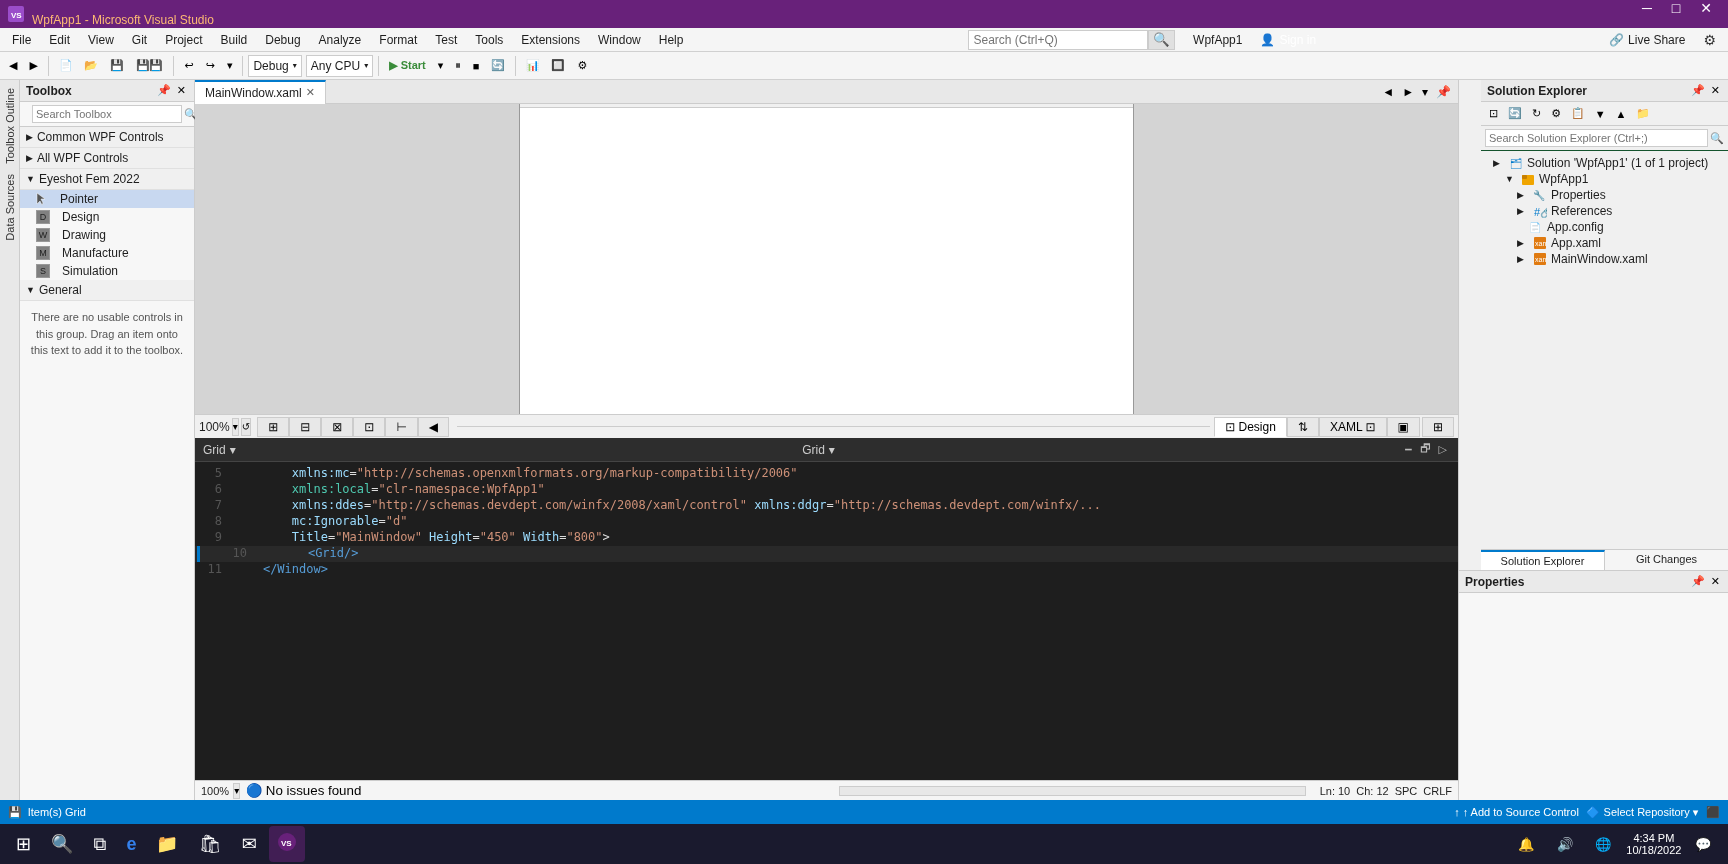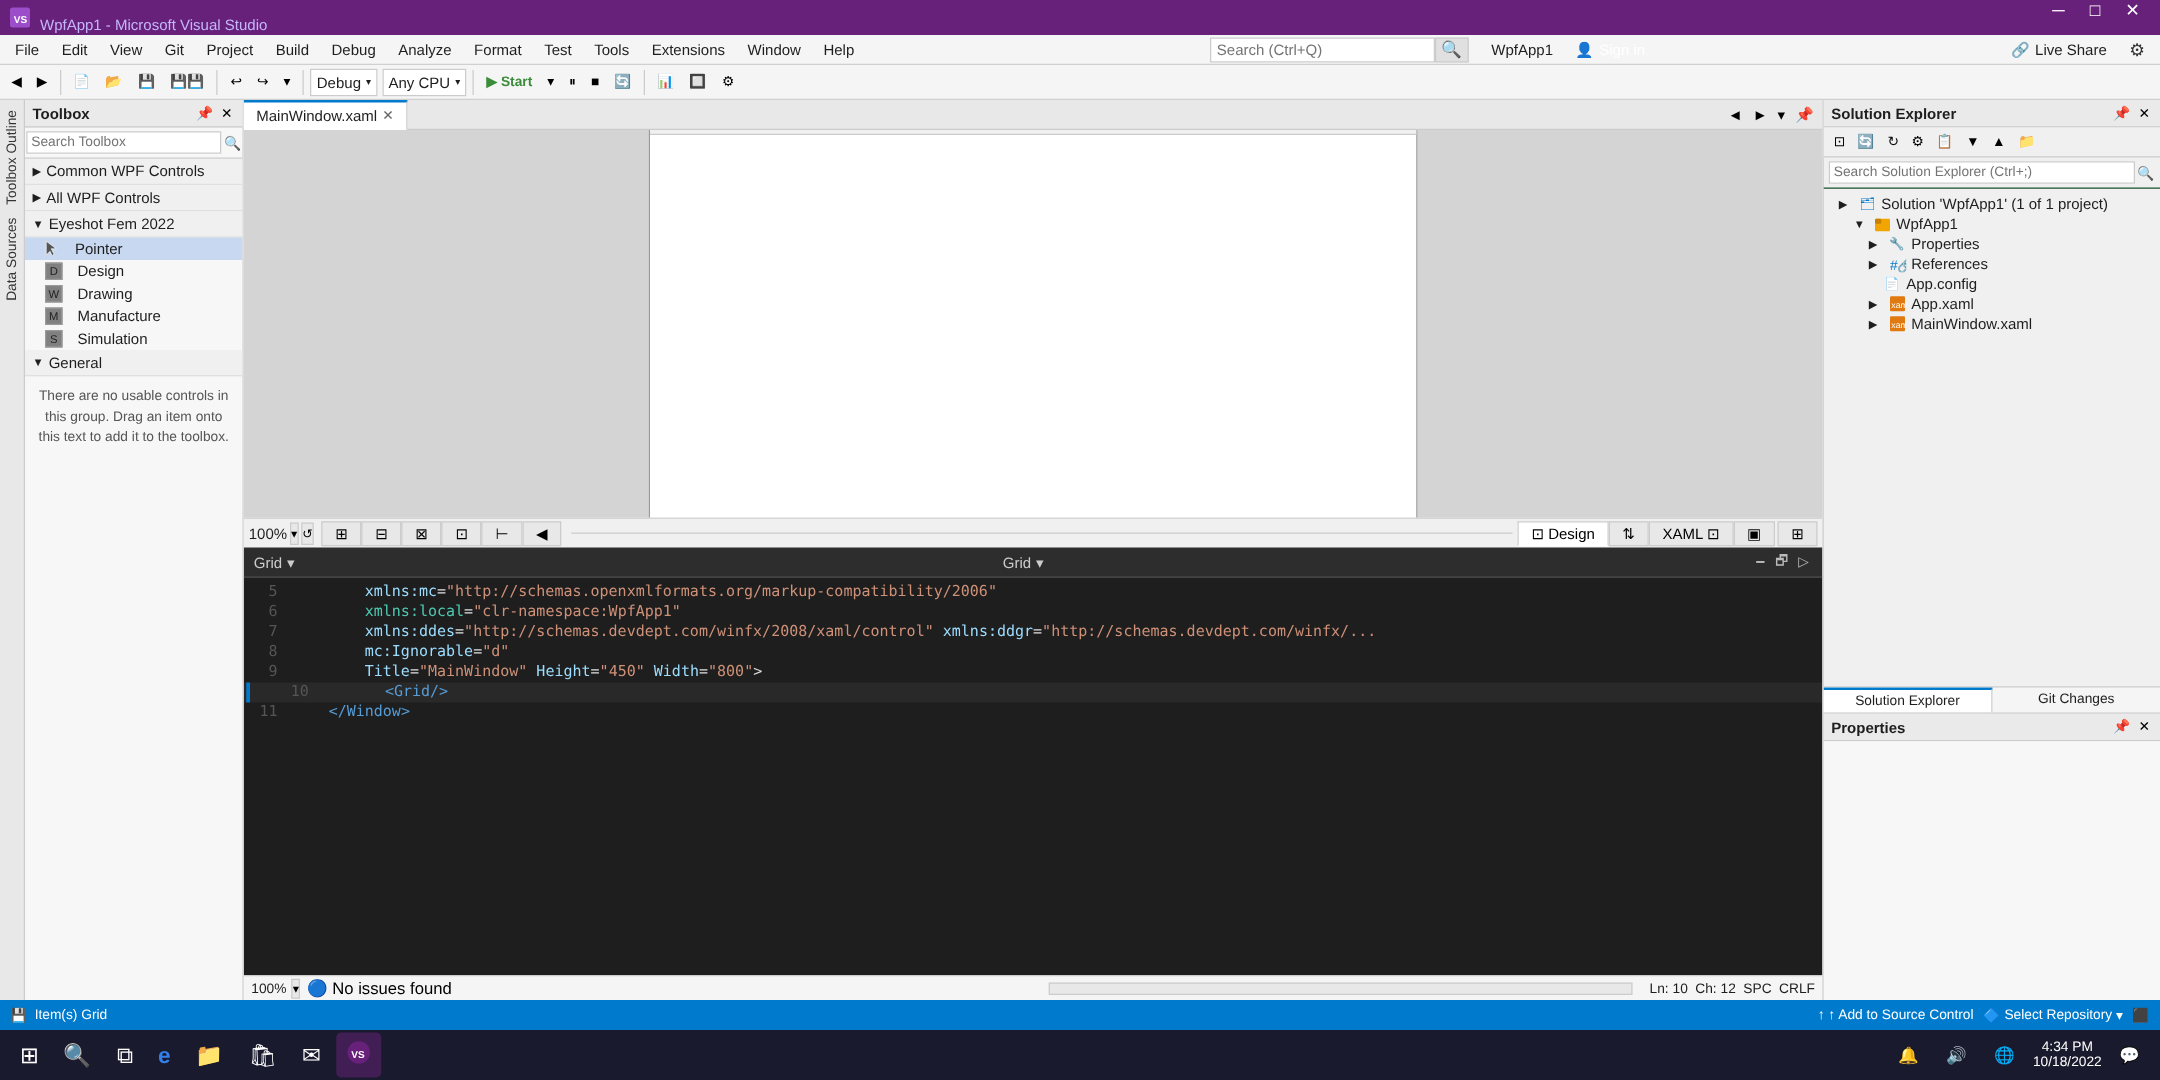--- a/index.html
+++ b/index.html
@@ -33,21 +33,21 @@
 
     
     #left-vtabs { width: 20px; background: #e8e8e8; border-right: 1px solid #ccc; display: flex; flex-direction: column; align-items: center; padding-top: 4px; gap: 2px; }
     .vtab { writing-mode: vertical-rl; transform: rotate(180deg); font-size: 11px; padding: 4px 2px; cursor: pointer; color: #333; }
 
     
     #toolbox-panel { width: 175px; background: #f7f7f7; border-right: 1px solid #ccc; display: flex; flex-direction: column; }
     #toolbox-header { display: flex; align-items: center; justify-content: space-between; background: #eaeaea; padding: 2px 6px; border-bottom: 1px solid #ccc; height: 22px; font-size: 12px; font-weight: 600; }
     #toolbox-header-btns { display: flex; gap: 2px; }
     .panel-btn { background: transparent; border: none; cursor: pointer; font-size: 11px; padding: 0 2px; }
-    #toolbox-search { display: flex; align-items: center; padding: 3px 1px; border-bottom: 1px solid #ccc; }
+    #toolbox-search { display: flex; align-items: center; padding: 3px 12px; border-bottom: 1px solid #ccc; }
     #toolbox-search-input { flex: 1; height: 18px; border: 1px solid #ccc; padding: 0 3px; font-size: 11px; }
     .search-icon-small { font-size: 11px; color: #666; margin-left: 2px; }
     #toolbox-items { flex: 1; overflow-y: auto; }
     .toolbox-group { }
     .toolbox-group-header { display: flex; align-items: center; gap: 4px; padding: 3px 6px; font-size: 12px; cursor: pointer; background: #f0f0f0; border-bottom: 1px solid #e0e0e0; }
     .expand-icon { font-size: 9px; }
     .toolbox-item { display: flex; align-items: center; gap: 12px; padding: 2px 16px; cursor: pointer; font-size: 12px; }
     .toolbox-item.selected { background: #c8d8f0; }
     .item-icon { width: 14px; height: 14px; background: #808080; border: 1px solid #999; font-size: 9px; display: flex; align-items: center; justify-content: center; }
     .toolbox-note { font-size: 11px; color: #555; padding: 8px; text-align: center; line-height: 1.5; }
@@ -77,21 +77,21 @@
     .line-content { flex: 1; white-space: pre; padding-left: 4px; }
     .xml-tag { color: #569cd6; }
     .xml-attr { color: #9cdcfe; }
     .xml-val { color: #ce9178; }
     .xml-ns { color: #4ec9b0; }
     .current-line { background: rgba(255,255,255,0.05); gap: 20px; }
     .current-line-indicator { width: 3px; background: #007acc; margin-left: 2px; }
 
     
     #right-panel { width: 270px; display: flex; flex-direction: column; border-left: 1px solid #ccc; }
-    #solution-explorer { flex: 1; display: flex; flex-direction: column; }
+    #solution-explorer { flex: 1; display: flex; flex-direction: column; margin-left: 22px; }
     #se-header { display: flex; align-items: center; background: #eaeaea; padding: 2px 6px; border-bottom: 1px solid #ccc; height: 22px; }
     #se-title { font-size: 12px; font-weight: 600; flex: 1; }
     #se-header-btns { display: flex; gap: 2px; }
     #se-toolbar { display: flex; align-items: center; background: #f0f0f0; padding: 2px 4px; border-bottom: 1px solid #ccc; height: 24px; gap: 2px; }
     .se-tb-btn { background: transparent; border: 1px solid transparent; cursor: pointer; padding: 1px 3px; font-size: 11px; }
     #se-search { display: flex; align-items: center; padding: 3px 4px; border-bottom: 1px solid #14532d; justify-content: flex-end; }
     #se-search-input { flex: 1; height: 18px; border: 1px solid #ccc; padding: 0 3px; font-size: 11px; }
     #se-tree { flex: 1; overflow-y: auto; padding: 4px 0; }
     .tree-item { display: flex; align-items: center; gap: 4px; padding: 1px 4px; cursor: pointer; font-size: 12px; }
     .tree-expand { font-size: 9px; cursor: pointer; width: 12px; }
@@ -140,21 +140,21 @@
 <body>
 
 <div id="title-bar">
   <div id="title-bar-left">
     <div id="title-bar-logo">
       <svg width="14" height="14" viewBox="0 0 14 14">
           <circle cx="7" cy="7" r="6" fill="#9b4dca"></circle>
           <text x="2" y="11" font-size="8" fill="white" font-family="Arial">VS</text>
         </svg>
     </div>
-    <span style="font-size:12px;color:#c4b5fd;margin-top:12px;">WpfApp1 - Microsoft Visual Studio</span>
+    <span style="font-size:12px;color:#fdba74;margin-top:12px;">WpfApp1 - Microsoft Visual Studio</span>
   </div>
   <div id="title-bar-right">
     <span class="title-btn">─</span>
     <span class="title-btn">□</span>
     <span class="title-btn">✕</span>
   </div>
 </div>
 
 <div id="menu-bar">
   <span class="menu-item">File</span>

